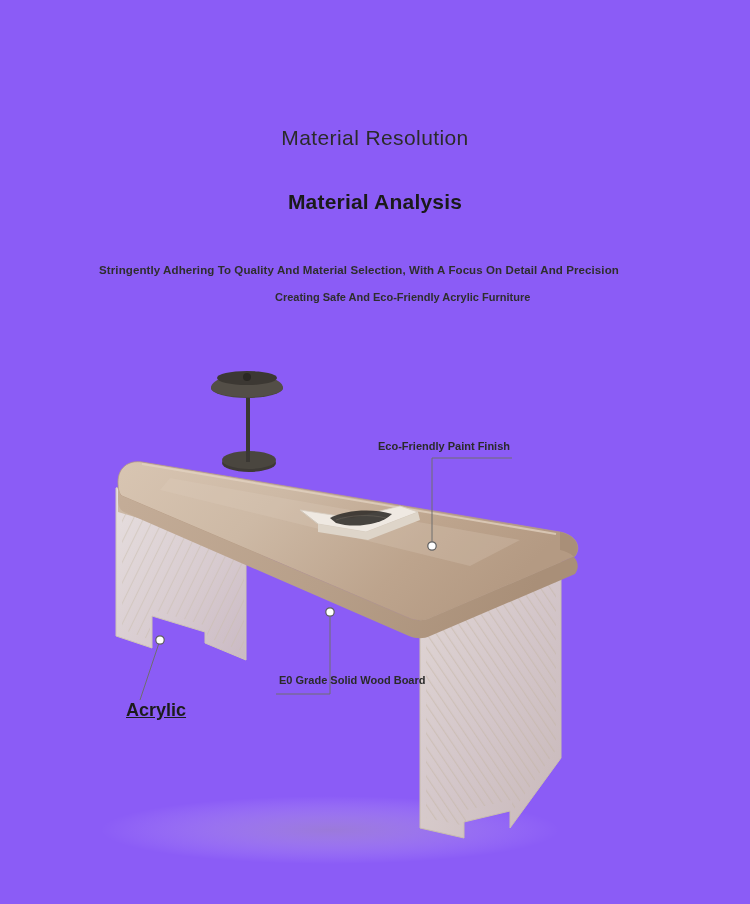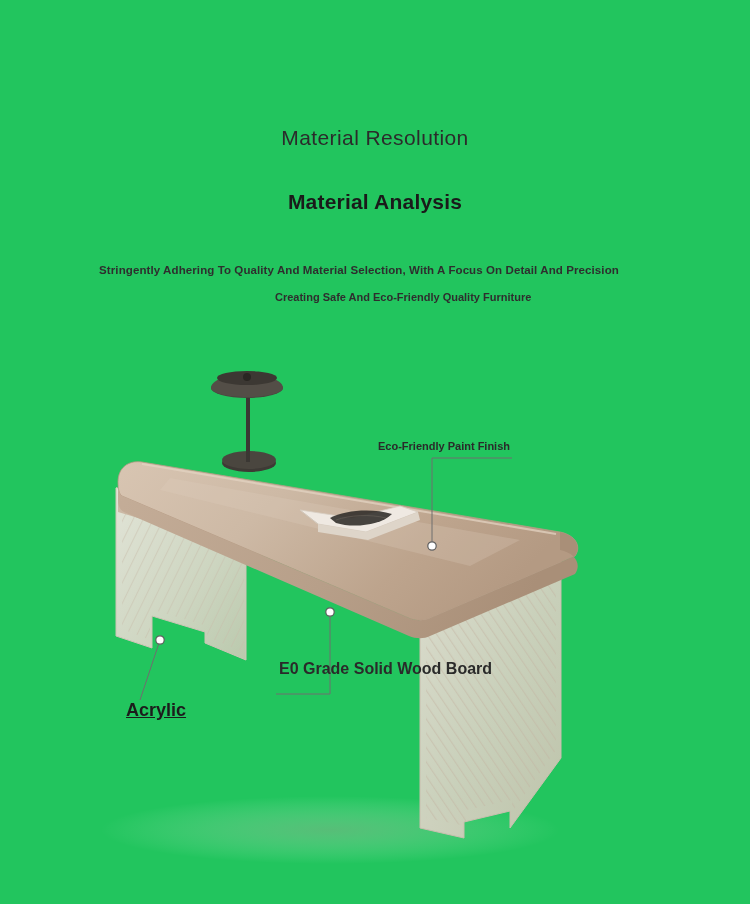--- a/index.html
+++ b/index.html
@@ -13,21 +13,21 @@
     position: relative;
     overflow: hidden;
     font-family: "Liberation Sans", sans-serif;
     color: #1a1a1a;
   }
 
   .page {
     position: relative;
     width: 750px;
     height: 904px;
-    background: #22c55e;
+    background: #8b5cf6;
   }
 
   
   .header {
     position: absolute;
     top: 126px;
     left: 0;
     width: 750px;
     text-align: center;
   }
@@ -85,23 +85,23 @@
     color: #2a2a2a;
     white-space: nowrap;
     text-align: right;
   }
   .callout-paint {
     top: 440px;
     left: 378px;
     font-size: 11px;
   }
   .callout-board {
-    top: 660px;
+    top: 674px;
     left: 279px;
-    font-size: 16px;
+    font-size: 11px;
   }
   .callout-acrylic {
     top: 700px;
     left: 126px;
     font-size: 18px;
     font-weight: 700;
     color: #1c1c1c;
     text-decoration: underline;
   }
 
@@ -117,21 +117,21 @@
 </style>
 </head>
 <body>
 
 <div class="page">
 
   <div class="header">
     <h1 class="title-main">Material Resolution</h1>
     <h2 class="title-sub">Material Analysis</h2>
     <div class="desc-1">Stringently Adhering To Quality And Material Selection, With A Focus On Detail And Precision</div>
-    <div class="desc-2">Creating Safe And Eco-Friendly Quality Furniture</div>
+    <div class="desc-2">Creating Safe And Eco-Friendly Acrylic Furniture</div>
   </div>
 
   <div class="scene">
     <svg width="750" height="520" viewBox="0 0 750 520" xmlns="http://www.w3.org/2000/svg">
       <defs>
         <linearGradient id="topGrad" x1="0" y1="0" x2="1" y2="0.35">
           <stop offset="0%" stop-color="#d8c5b2"></stop>
           <stop offset="38%" stop-color="#cdb9a5"></stop>
           <stop offset="75%" stop-color="#bda48d"></stop>
           <stop offset="100%" stop-color="#b49a83"></stop>

